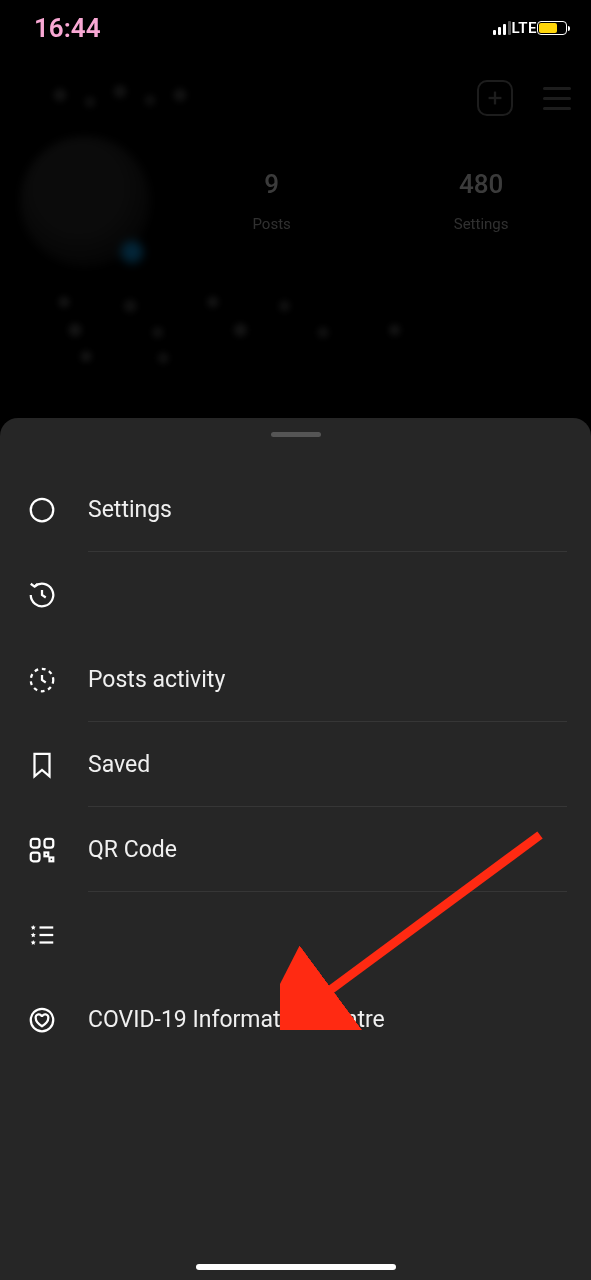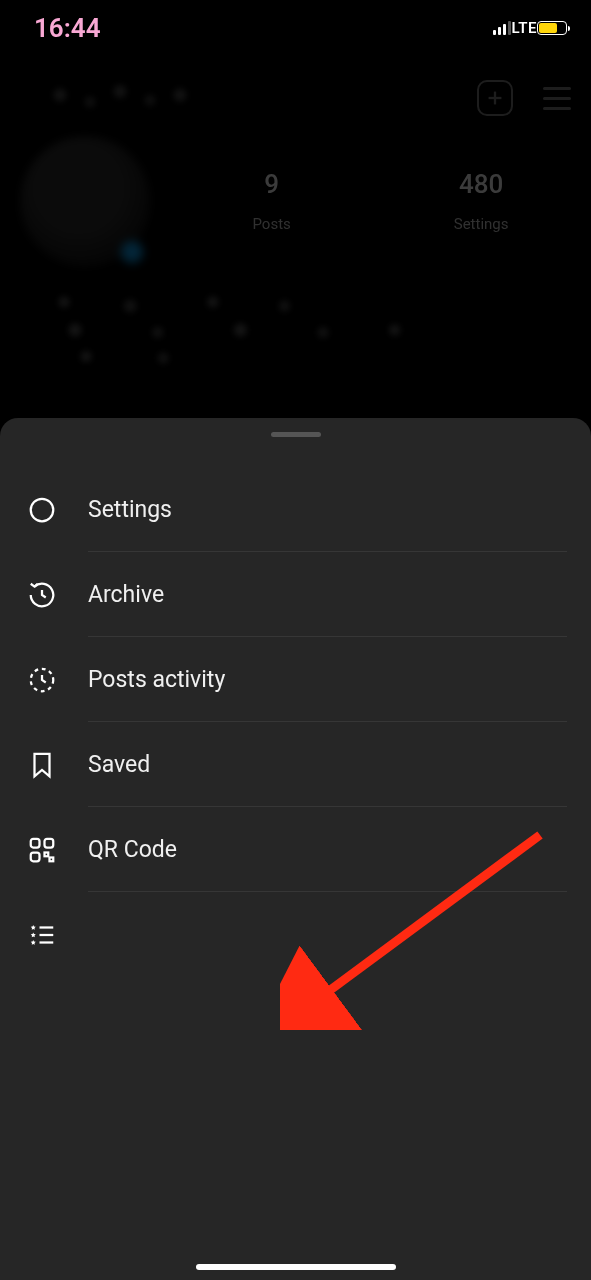--- a/index.html
+++ b/index.html
@@ -296,21 +296,20 @@
   </div>
 
   <div class="menu-item">
     <span class="menu-icon">
       <svg width="30" height="30" viewBox="0 0 24 24" fill="none" stroke="#fff" stroke-width="1.8">
         <path d="M3 12 a9 9 0 1 0 3 -6.7"></path>
         <polyline points="3 3 6 5.3 8.5 3" fill="none"></polyline>
         <polyline points="12 8 12 12 15 14" fill="none"></polyline>
       </svg>
     </span>
-    <span class="menu-label">Archive</span>
   </div>
 
   <div class="menu-item">
     <span class="menu-icon">
       <svg width="30" height="30" viewBox="0 0 24 24" fill="none" stroke="#fff" stroke-width="1.8">
         <circle cx="12" cy="12" r="9" stroke-dasharray="3 3"></circle>
         <polyline points="12 8 12 12 15 14" fill="none" stroke-dasharray="0"></polyline>
       </svg>
     </span>
     <span class="menu-label">Posts activity</span>
@@ -345,20 +344,29 @@
         <line x1="10" y1="12" x2="21" y2="12"></line>
         <line x1="10" y1="18" x2="21" y2="18"></line>
         <path d="M5 4 l.6 1.2 l1.4 .2 l-1 1 l.2 1.4 L5 7.2 l-1.2 .6 l.2 -1.4 l-1 -1 l1.4 -.2 z" fill="#fff" stroke-width="0"></path>
         <path d="M5 10 l.6 1.2 l1.4 .2 l-1 1 l.2 1.4 L5 13.2 l-1.2 .6 l.2 -1.4 l-1 -1 l1.4 -.2 z" fill="#fff" stroke-width="0"></path>
         <path d="M5 16 l.6 1.2 l1.4 .2 l-1 1 l.2 1.4 L5 19.2 l-1.2 .6 l.2 -1.4 l-1 -1 l1.4 -.2 z" fill="#fff" stroke-width="0"></path>
       </svg>
     </span>
   </div>
 
 
+  <div class="menu-item">
+    <span class="menu-icon">
+      <svg width="30" height="30" viewBox="0 0 24 24" fill="none" stroke="#fff" stroke-width="1.8">
+        <circle cx="12" cy="12" r="9"></circle>
+        <path d="M12 17 c-3 -2 -5 -4 -5 -6.5 a2.5 2.5 0 0 1 5 -1 a2.5 2.5 0 0 1 5 1 c0 2.5 -2 4.5 -5 6.5 z"></path>
+      </svg>
+    </span>
+    <span class="menu-label">COVID-19 Information Centre</span>
+  </div>
 </div>
 
 <svg class="arrow-svg" width="280" height="210">
   <defs>
     <marker id="ah" markerWidth="12" markerHeight="12" refX="3" refY="6" orient="auto">
       <path d="M0 0 L12 6 L0 12 z" fill="#ff2a12"></path>
     </marker>
   </defs>
   <line x1="260" y1="15" x2="30" y2="185" stroke="#ff2a12" stroke-width="9" marker-end="url(#ah)"></line>
 </svg>

